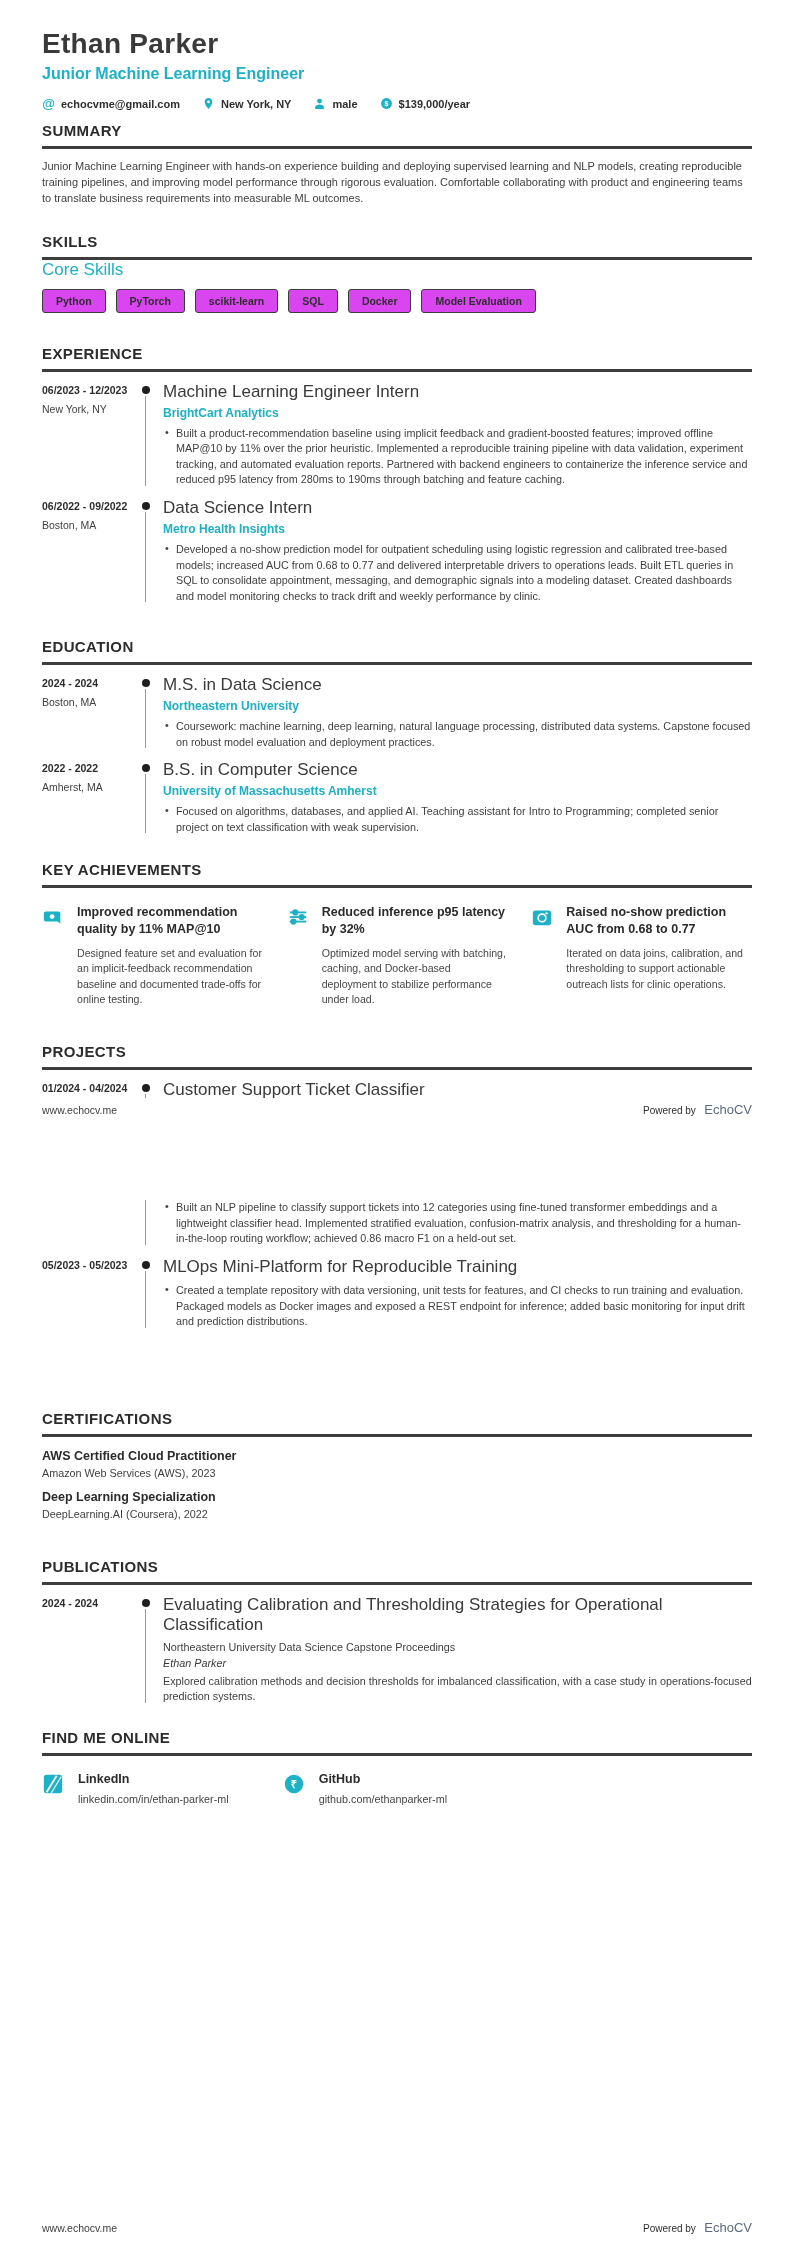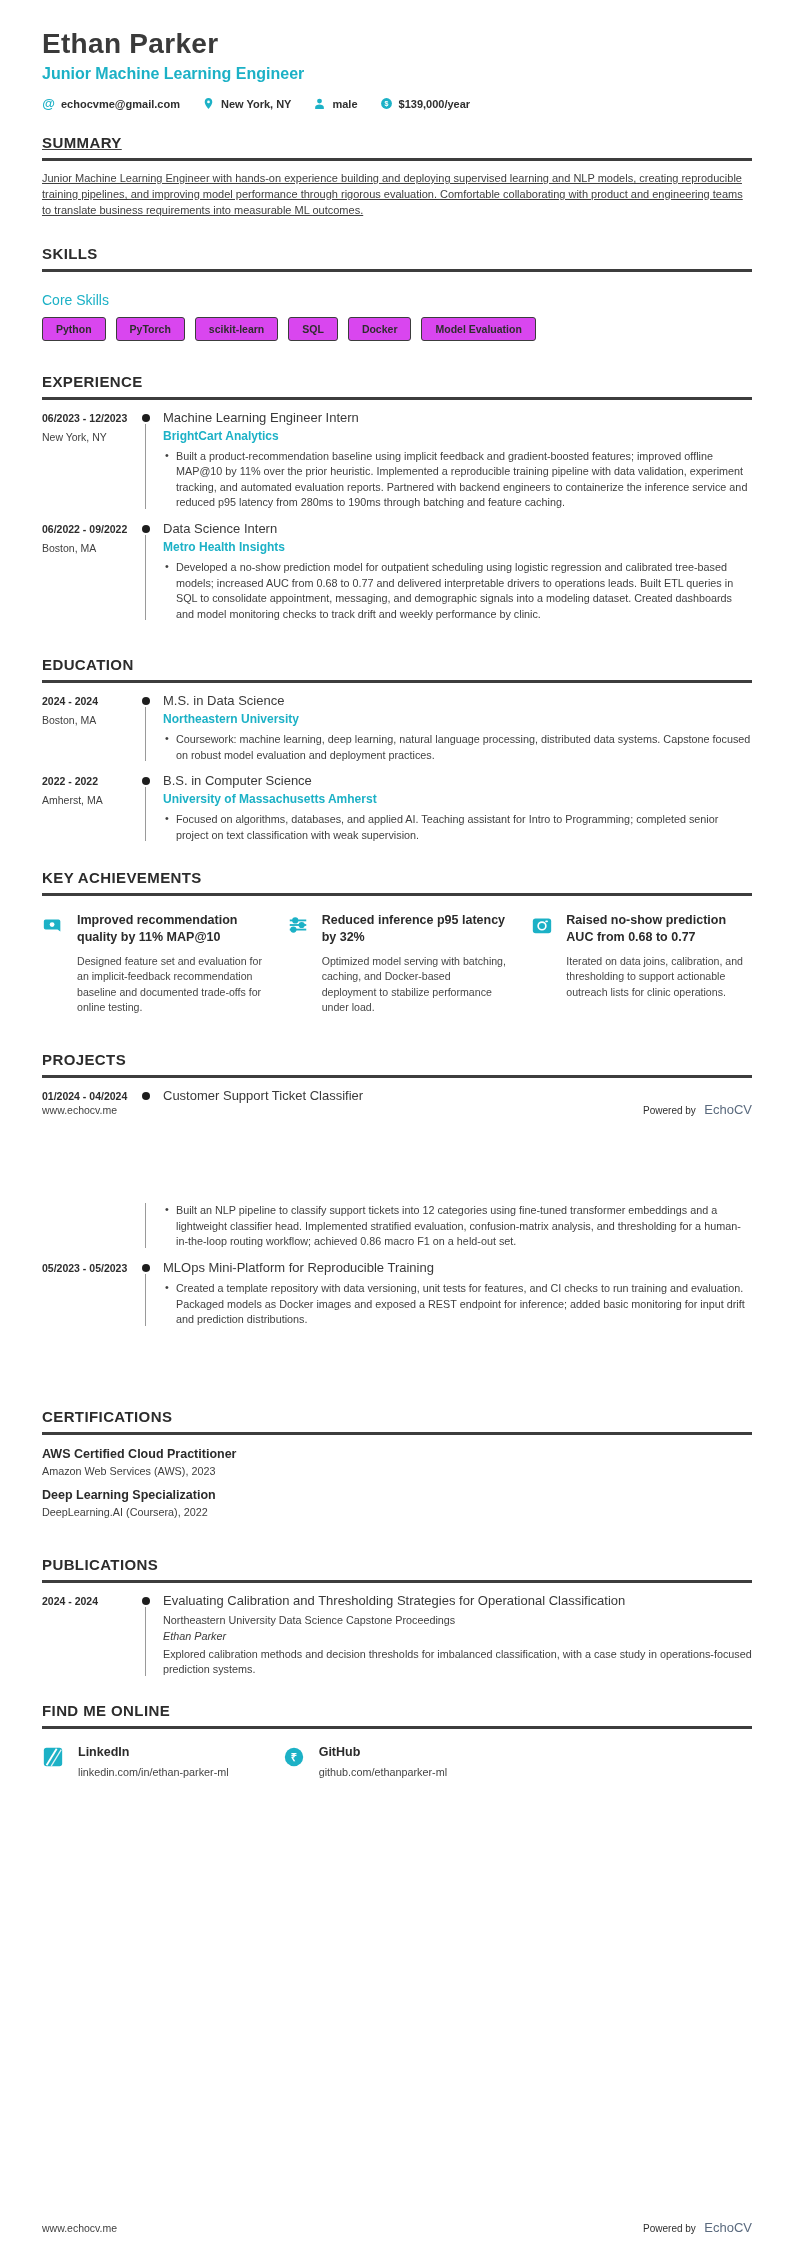--- a/index.html
+++ b/index.html
@@ -18,51 +18,51 @@
   .cicon { width:13px; height:13px; flex:0 0 13px; display:inline-flex; align-items:center; justify-content:center; }
   .cicon svg { width:13px; height:13px; display:block; }
   .at-glyph { color:#1cb1c6; font-weight:bold; font-size:13px; line-height:1; }
 
   
   .section { margin-top:30px; }
   .sec-title {
     font-size:15px; font-weight:bold; color:#2c2c2c; letter-spacing:0.4px;
     padding-bottom:7px; border-bottom:3px solid #3d3d3d;
   }
-  .sec-summary { margin-top:24px;text-decoration:underline; }
+  .sec-summary { margin-top:12px; }
   .sec-skills { margin-top:26px; }
   .sec-experience { margin-top:32px; }
   .sec-education { margin-top:34px; }
   .sec-achievements { margin-top:26px; }
   .sec-projects { margin-top:36px; }
   .sec-certifications { margin-top:80px; }
   .sec-publications { margin-top:38px; }
   .sec-findme { margin-top:24px; }
 
   .summary-text { margin-top:10px; font-size:11px; line-height:1.45; color:#3f3f3f; }
 
-  .skills-group-label { margin-top:20px; font-size:14px; color:#1cb1c6; }
+  .skills-group-label { margin-top:0; font-size:17px; color:#1cb1c6; }
   .chips { display:flex; gap:10px; margin-top:9px; flex-wrap:wrap; }
   .chip {
     border:1.5px solid #3c3c3c; border-radius:3px; padding:5px 13px;
     font-size:10.5px; font-weight:bold; color:#2e2e2e; background:#d946ef;
   }
 
   
   .t-row { display:flex; margin-top:10px; }
   .t-row:first-of-type { margin-top:12px; }
   .t-left { flex:0 0 98px; padding-top:2px; }
   .t-dates { font-size:10.5px; font-weight:bold; color:#2d2d2d; }
   .t-loc { margin-top:7px; font-size:10.5px; color:#3f3f3f; }
   .t-marker { flex:0 0 15px; position:relative; }
   .t-marker .dot { position:absolute; left:2px; top:4px; width:8px; height:8px; border-radius:50%; background:#1e1e1e; }
   .t-marker .line { position:absolute; left:5px; top:14px; bottom:2px; width:1px; background:#9a9a9a; }
   .t-marker.no-dot .line { top:0; }
   .t-content { flex:1; padding-left:8px; min-width:0; }
-  .t-title { font-size:13px; color:#3a3a3a; }
+  .t-title { font-size:17px; color:#3a3a3a; }
   .t-company { margin-top:4px; font-size:12px; font-weight:bold; color:#1cb1c6; }
   .t-bullet { margin-top:6px; font-size:10.8px; line-height:1.44; color:#3f3f3f; position:relative; padding-left:13px; }
   .t-bullet::before { content:"•"; position:absolute; left:2px; top:-1px; color:#3f3f3f; }
   .t-venue { margin-top:6px; font-size:10.8px; color:#3f3f3f; }
   .t-authors { margin-top:4px; font-size:10.8px; font-style:italic; color:#3a3a3a; }
   .t-desc { margin-top:5px; font-size:10.8px; line-height:1.44; color:#3f3f3f; }
 
   
   .ach-grid { display:grid; grid-template-columns:repeat(3,1fr); column-gap:24px; margin-top:16px; }
   .ach-item { display:flex; }

